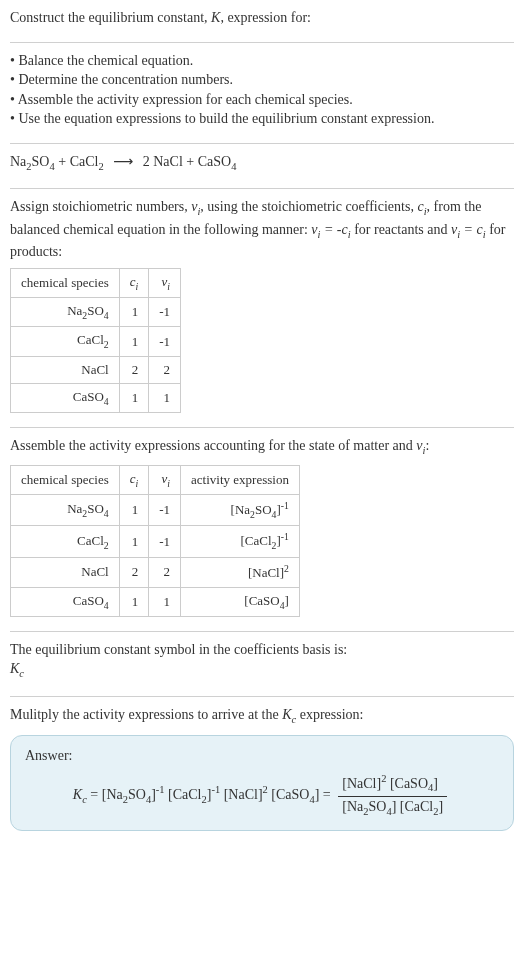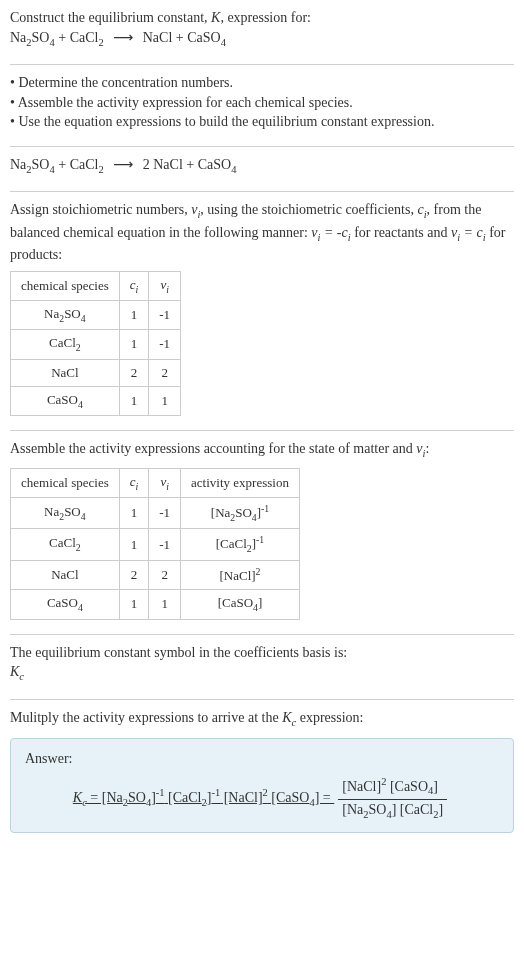--- a/index.html
+++ b/index.html
@@ -25,59 +25,55 @@
   .sub { font-size: 0.75em; vertical-align: sub; }
   .sup { font-size: 0.75em; vertical-align: super; }
   table.data {
     border-collapse: collapse;
     margin-top: 6px;
     font-size: 13px;
   }
   table.data th, table.data td {
     border: 1px solid #ccc;
     padding: 4px 10px;
-    text-align: center;
+    text-align: right;
     white-space: nowrap;
   }
   table.data th {
     font-weight: normal;
     background: #fff;
   }
   .answer-box {
     background: #e6f2f7;
     border: 1px solid #b8d4df;
-    border-radius: 4px;
+    border-radius: 12px;
     padding: 10px 14px;
     margin-top: 8px;
   }
   .frac {
     display: inline-block;
     vertical-align: middle;
     text-align: left;
     margin: 0 4px;
   }
   .frac .num { display:block; border-bottom: 1px solid #333; padding: 0 4px; }
   .frac .den { display:block; padding: 0 4px; }
   .italic-var { font-style: italic; }
   .arrow { margin: 0 6px; }
 </style>
 </head>
 <body>
 
 <div class="section">
   <span>Construct the equilibrium constant, </span><span class="italic-var">K</span><span>, expression for:</span><br>
-  <span>
-    Na<span class="sub">2</span>SO<span class="sub">4</span> + CaCl<span class="sub">2</span>
-    <span class="arrow">⟶</span>
-    NaCl + CaSO<span class="sub">4</span>
-  </span>
 </div>
 <hr class="divider">
 
 <div class="section">
+  <div>• <span>Balance the chemical equation.</span></div>
   <div>• <span>Determine the concentration numbers.</span></div>
   <div>• <span>Assemble the activity expression for each chemical species.</span></div>
   <div>• <span>Use the equation expressions to build the equilibrium constant expression.</span></div>
 </div>
 <hr class="divider">
 
 <div class="section">
   <span>
     Na<span class="sub">2</span>SO<span class="sub">4</span> + CaCl<span class="sub">2</span>
     <span class="arrow">⟶</span>
@@ -165,21 +161,21 @@
   <div>The equilibrium constant symbol in the coefficients basis is:</div>
   <div class="italic-var">K<span class="sub">c</span></div>
 </div>
 <hr class="divider">
 
 <div class="section">
   <span>Mulitply the activity expressions to arrive at the </span><span class="italic-var">K<span class="sub">c</span></span><span> expression:</span>
 
   <div class="answer-box">
     <div>Answer:</div>
-    <div style="text-align:center; margin-top:6px;text-decoration:underline;">
+    <div style="text-align:center; margin-top:6px;">
       <span class="italic-var">K<span class="sub">c</span></span> =
       [Na<span class="sub">2</span>SO<span class="sub">4</span>]<span class="sup">-1</span>
       [CaCl<span class="sub">2</span>]<span class="sup">-1</span>
       [NaCl]<span class="sup">2</span>
       [CaSO<span class="sub">4</span>] =
       <span class="frac">
         <span class="num">[NaCl]<span class="sup">2</span> [CaSO<span class="sub">4</span>]</span>
         <span class="den">[Na<span class="sub">2</span>SO<span class="sub">4</span>] [CaCl<span class="sub">2</span>]</span>
       </span>
     </div>

